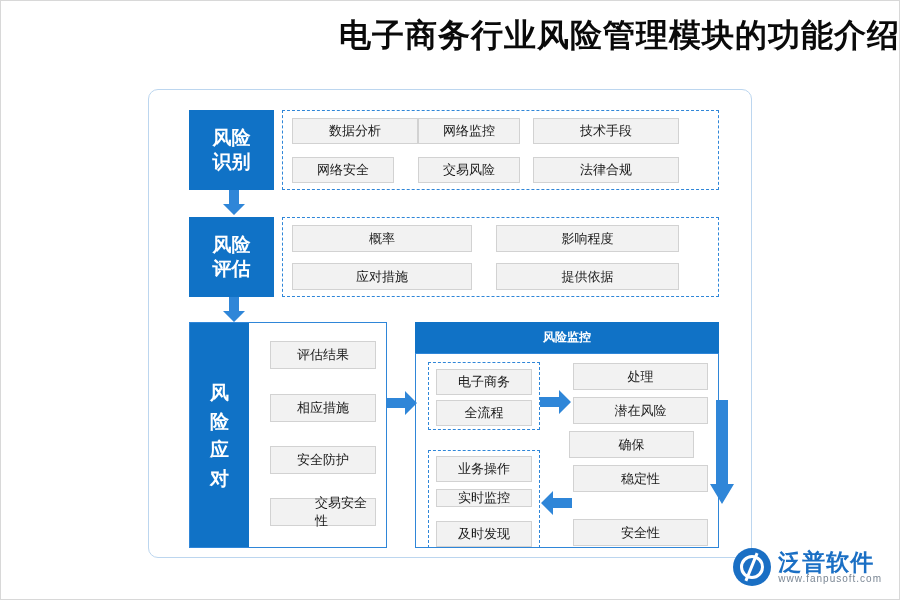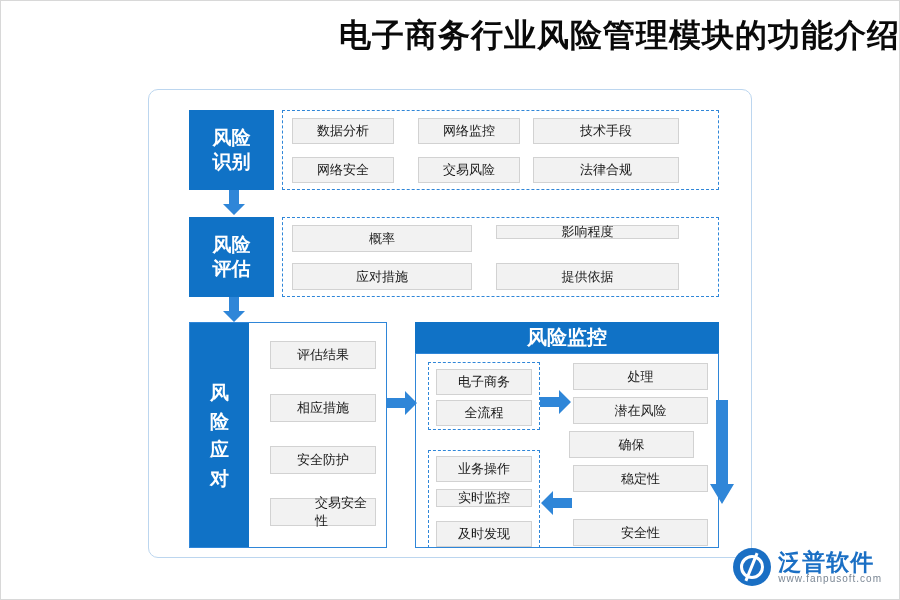--- a/index.html
+++ b/index.html
@@ -52,21 +52,21 @@
     font-family:"DejaVu Sans","Liberation Sans",sans-serif;
   }
   .solid-box{
     position:absolute;
     border:1px solid #2f86d8;
     box-sizing:border-box;
   }
   .monitor-header{
     position:absolute;
     background:#1072c6;
-    color:#fff;font-weight:bold;font-size:20px;
+    color:#fff;font-weight:bold;font-size:12px;
     display:flex;align-items:center;justify-content:center;
     font-family:"DejaVu Sans","Liberation Sans",sans-serif;
   }
   
   .arrow{position:absolute;}
   .logo{
     position:absolute;right:18px;bottom:14px;
     display:flex;align-items:center;gap:7px;
   }
   .logo-mark{
@@ -97,42 +97,42 @@
 
 <div class="blue-label" style="left:189px;top:110px;width:85px;height:80px;font-size:19px;">
   <span style="display:block;">
     <span>风险</span><br>
     <span>识别</span>
   </span>
 </div>
 
 <div class="dash-group" style="left:282px;top:110px;width:437px;height:80px;"></div>
 
-<div class="cell" style="left:292px;top:118px;width:102px;height:26px;">数据分析</div>
+<div class="cell" style="left:292px;top:118px;width:126px;height:26px;">数据分析</div>
 <div class="cell" style="left:418px;top:118px;width:102px;height:26px;">网络监控</div>
 <div class="cell" style="left:533px;top:118px;width:146px;height:26px;">技术手段</div>
 <div class="cell" style="left:292px;top:157px;width:102px;height:26px;">网络安全</div>
 <div class="cell" style="left:418px;top:157px;width:102px;height:26px;">交易风险</div>
 <div class="cell" style="left:533px;top:157px;width:146px;height:26px;">法律合规</div>
 
 <svg class="arrow" style="left:222px;top:190px;" width="24" height="26" viewBox="0 0 24 26">
   <polygon points="7,0 17,0 17,14 23,14 12,25 1,14 7,14" fill="#2f86d8"></polygon>
 </svg>
 
 <div class="blue-label" style="left:189px;top:217px;width:85px;height:80px;font-size:19px;">
   <span style="display:block;">
     <span>风险</span><br>
     <span>评估</span>
   </span>
 </div>
 
 <div class="dash-group" style="left:282px;top:217px;width:437px;height:80px;"></div>
 
 <div class="cell" style="left:292px;top:225px;width:180px;height:27px;">概率</div>
-<div class="cell" style="left:496px;top:225px;width:183px;height:14px;">影响程度</div>
+<div class="cell" style="left:496px;top:225px;width:183px;height:27px;">影响程度</div>
 <div class="cell" style="left:292px;top:263px;width:180px;height:27px;">应对措施</div>
 <div class="cell" style="left:496px;top:263px;width:183px;height:27px;">提供依据</div>
 
 <svg class="arrow" style="left:222px;top:297px;" width="24" height="26" viewBox="0 0 24 26">
   <polygon points="7,0 17,0 17,14 23,14 12,25 1,14 7,14" fill="#2f86d8"></polygon>
 </svg>
 
 <div class="solid-box" style="left:189px;top:322px;width:198px;height:226px;"></div>
 
 <div class="blue-label" style="left:190px;top:323px;width:59px;height:224px;font-size:19px;">

